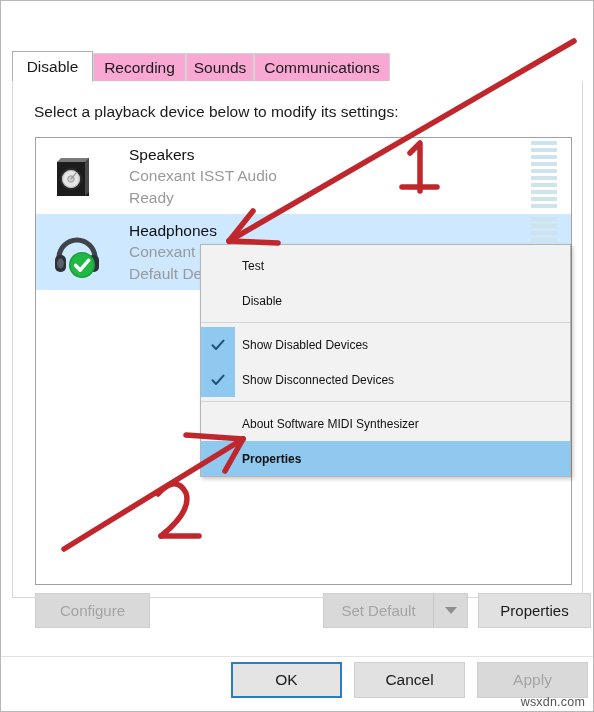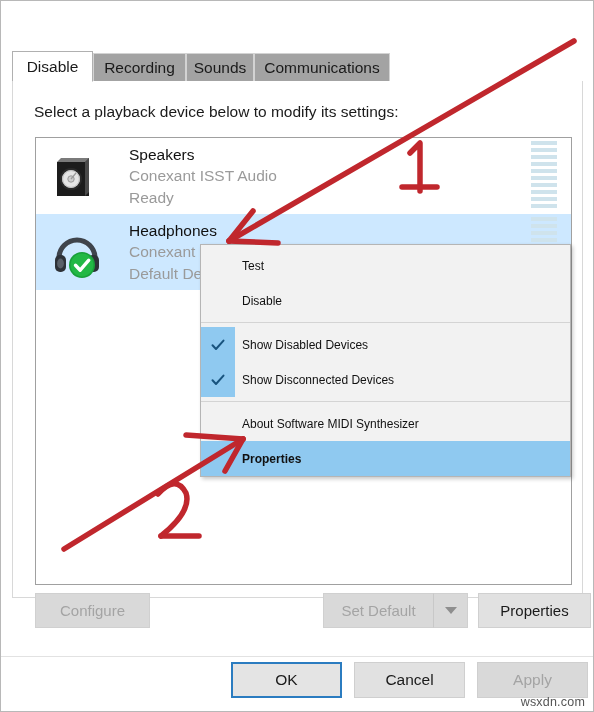--- a/index.html
+++ b/index.html
@@ -41,21 +41,21 @@
   }
   #close-btn svg { display: block; }
 
   
   #tabstrip {
     position: absolute; left: 11px; top: 50px;
     width: 571px; height: 30px;
   }
   .tab {
     position: absolute; top: 2px; height: 28px;
-    background: #a3a3a3;
+    background: #f9a8d4;
     border: 1px solid #d3d3d3;
     border-bottom: none;
     display: flex; align-items: center; justify-content: center;
     font-size: 15.5px; color: #1a1a1a;
     padding: 0 9px;
     cursor: default;
   }
   .tab.active {
     top: 0px; height: 31px;
     background: #ffffff;

